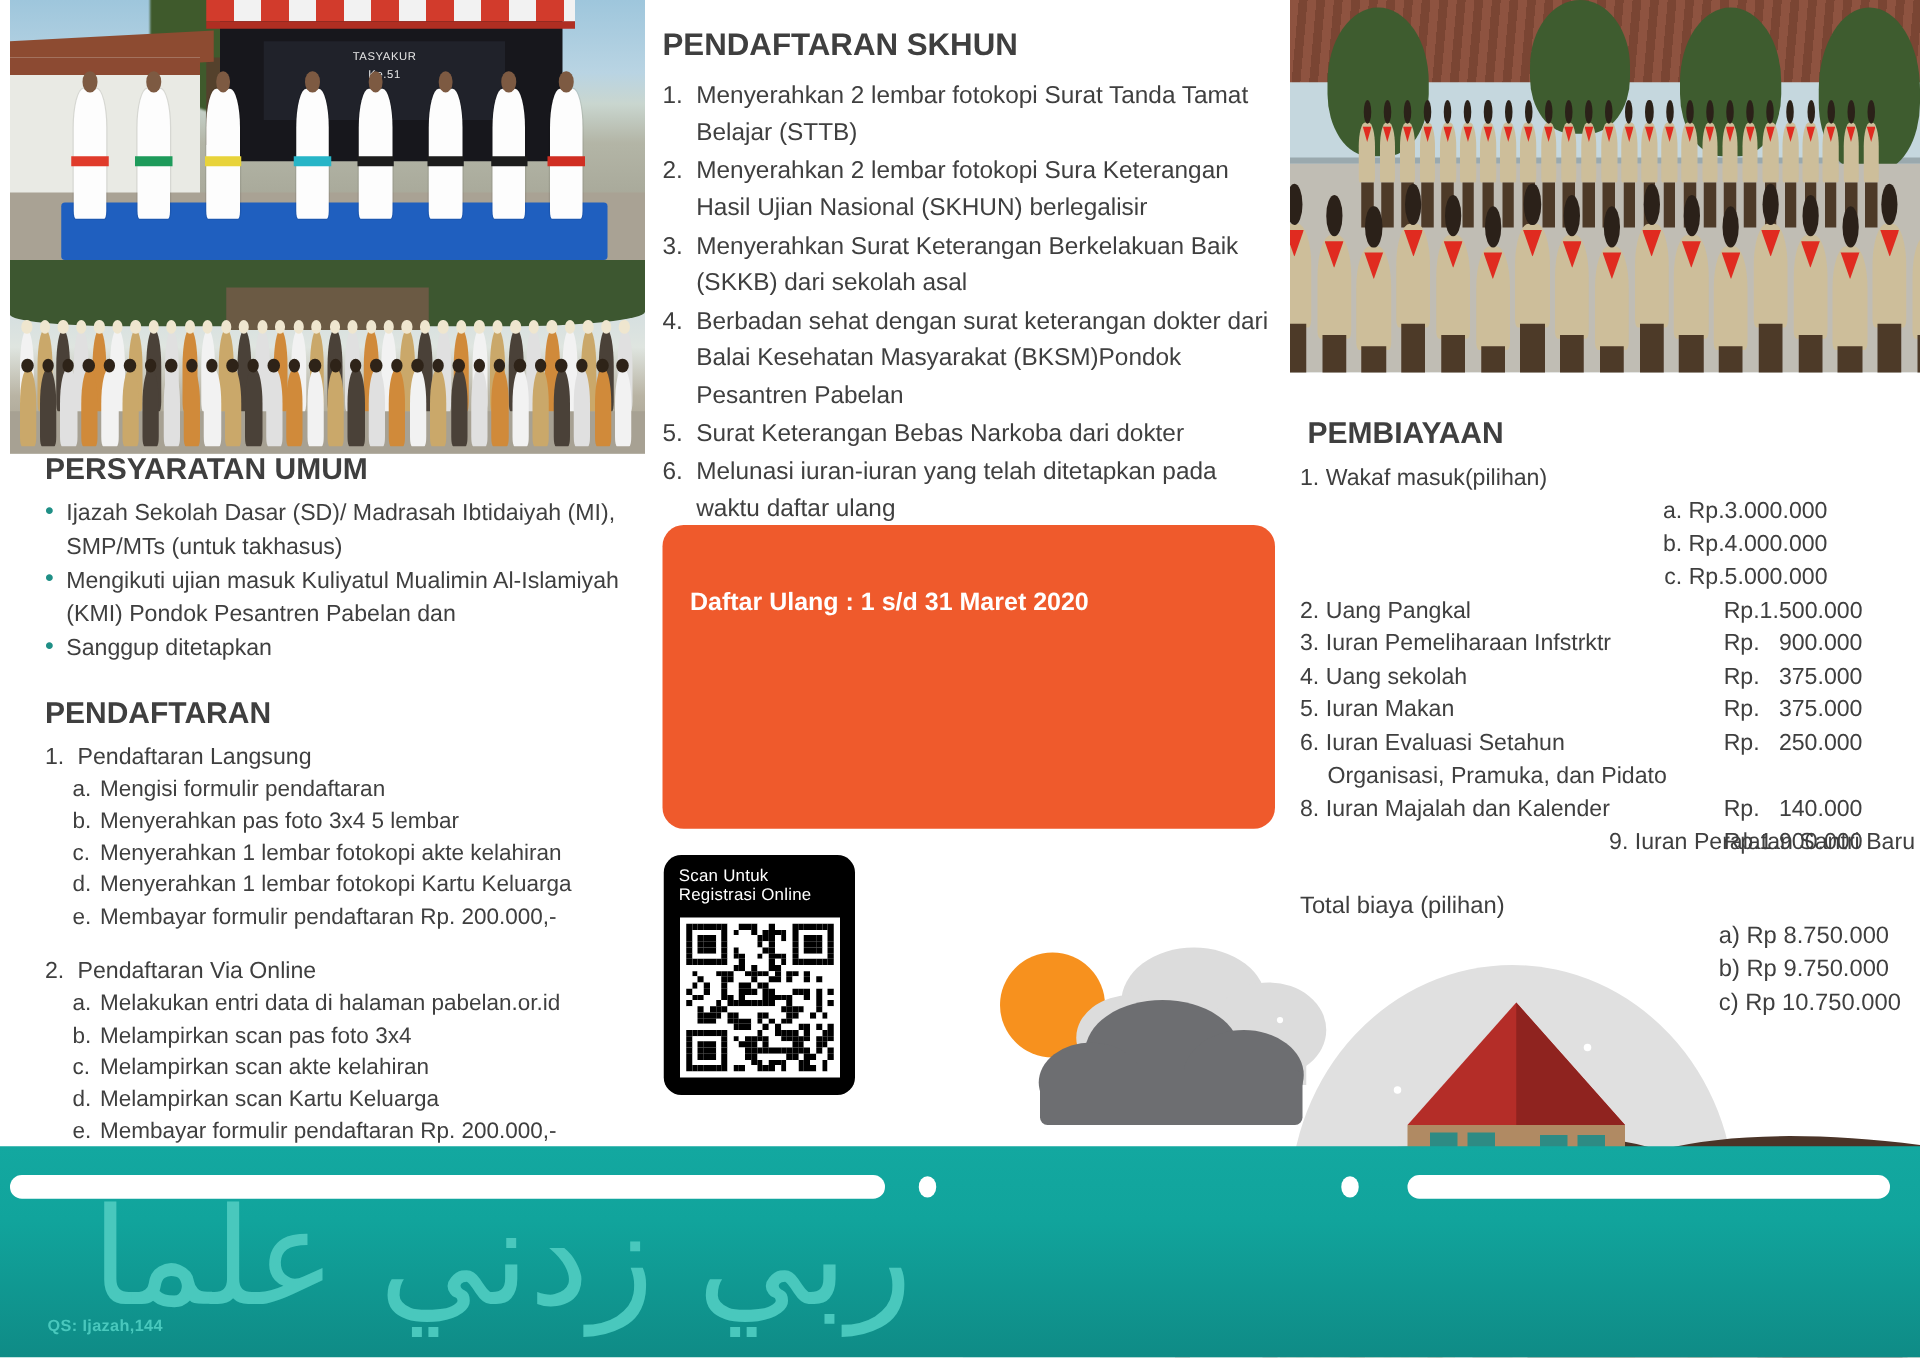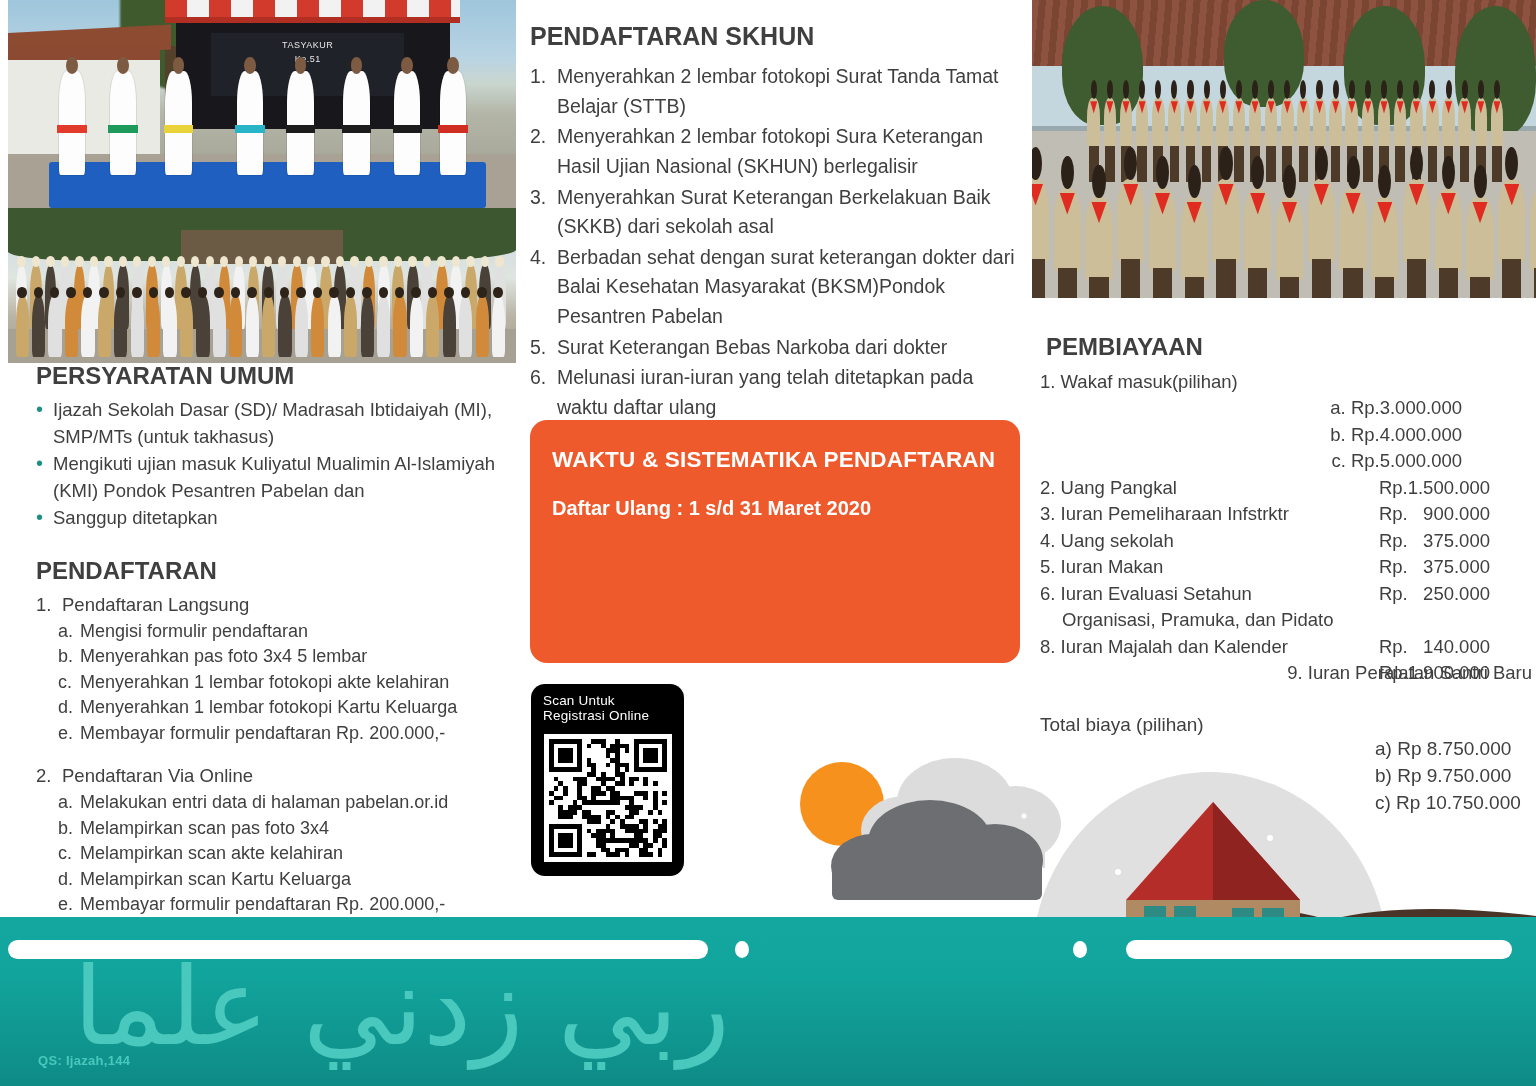--- a/index.html
+++ b/index.html
@@ -485,21 +485,20 @@
         <li><span class="n">1.</span>Menyerahkan 2 lembar fotokopi Surat Tanda Tamat Belajar (STTB)</li>
         <li><span class="n">2.</span>Menyerahkan 2 lembar fotokopi Sura Keterangan Hasil Ujian Nasional (SKHUN) berlegalisir</li>
         <li><span class="n">3.</span>Menyerahkan Surat Keterangan Berkelakuan Baik (SKKB) dari sekolah asal</li>
         <li><span class="n">4.</span>Berbadan sehat dengan surat keterangan dokter dari Balai Kesehatan Masyarakat (BKSM)Pondok Pesantren Pabelan</li>
         <li><span class="n">5.</span>Surat Keterangan Bebas Narkoba dari dokter</li>
         <li><span class="n">6.</span>Melunasi iuran-iuran yang telah ditetapkan pada waktu daftar ulang</li>
       </ol>
   </div>
 
   <div id="schedule">
-    <div class="sh">WAKTU &amp; SISTEMATIKA PENDAFTARAN</div>
     <div class="gap"></div>
     <div class="row">Daftar Ulang : 1 s/d 31 Maret 2020</div>
     <div class="gap2"></div>
   </div>
 
   <div id="qrcard">
     <div class="qtxt">Scan Untuk</div>
     <div class="qtxt">Registrasi Online</div>
     <div id="qrbox">
       <div id="qrgrid">

